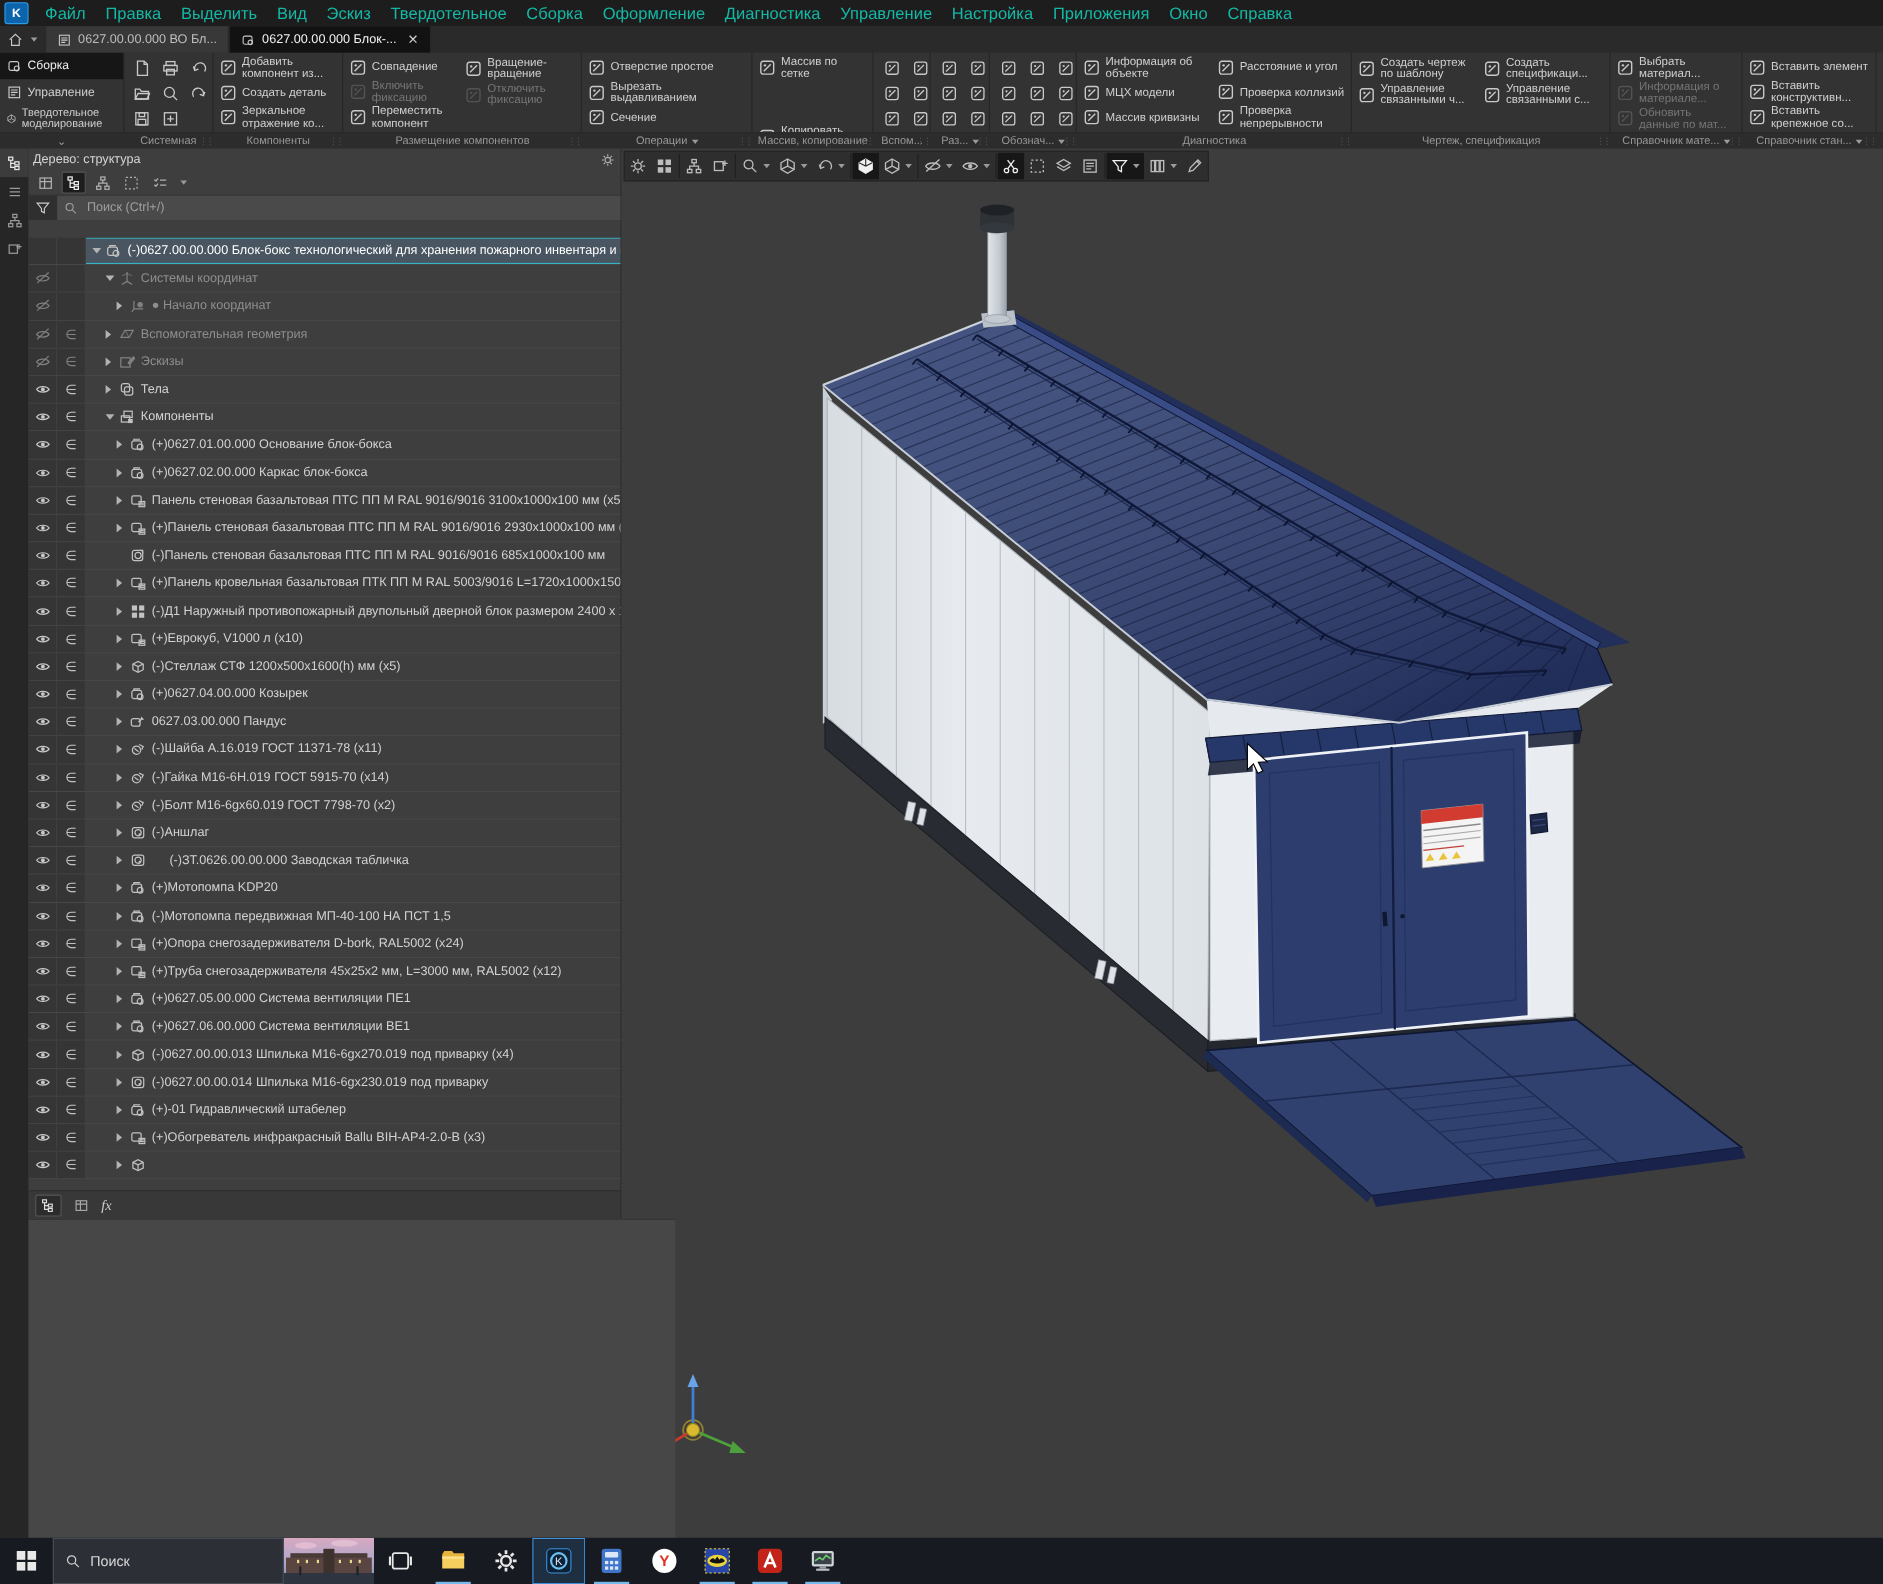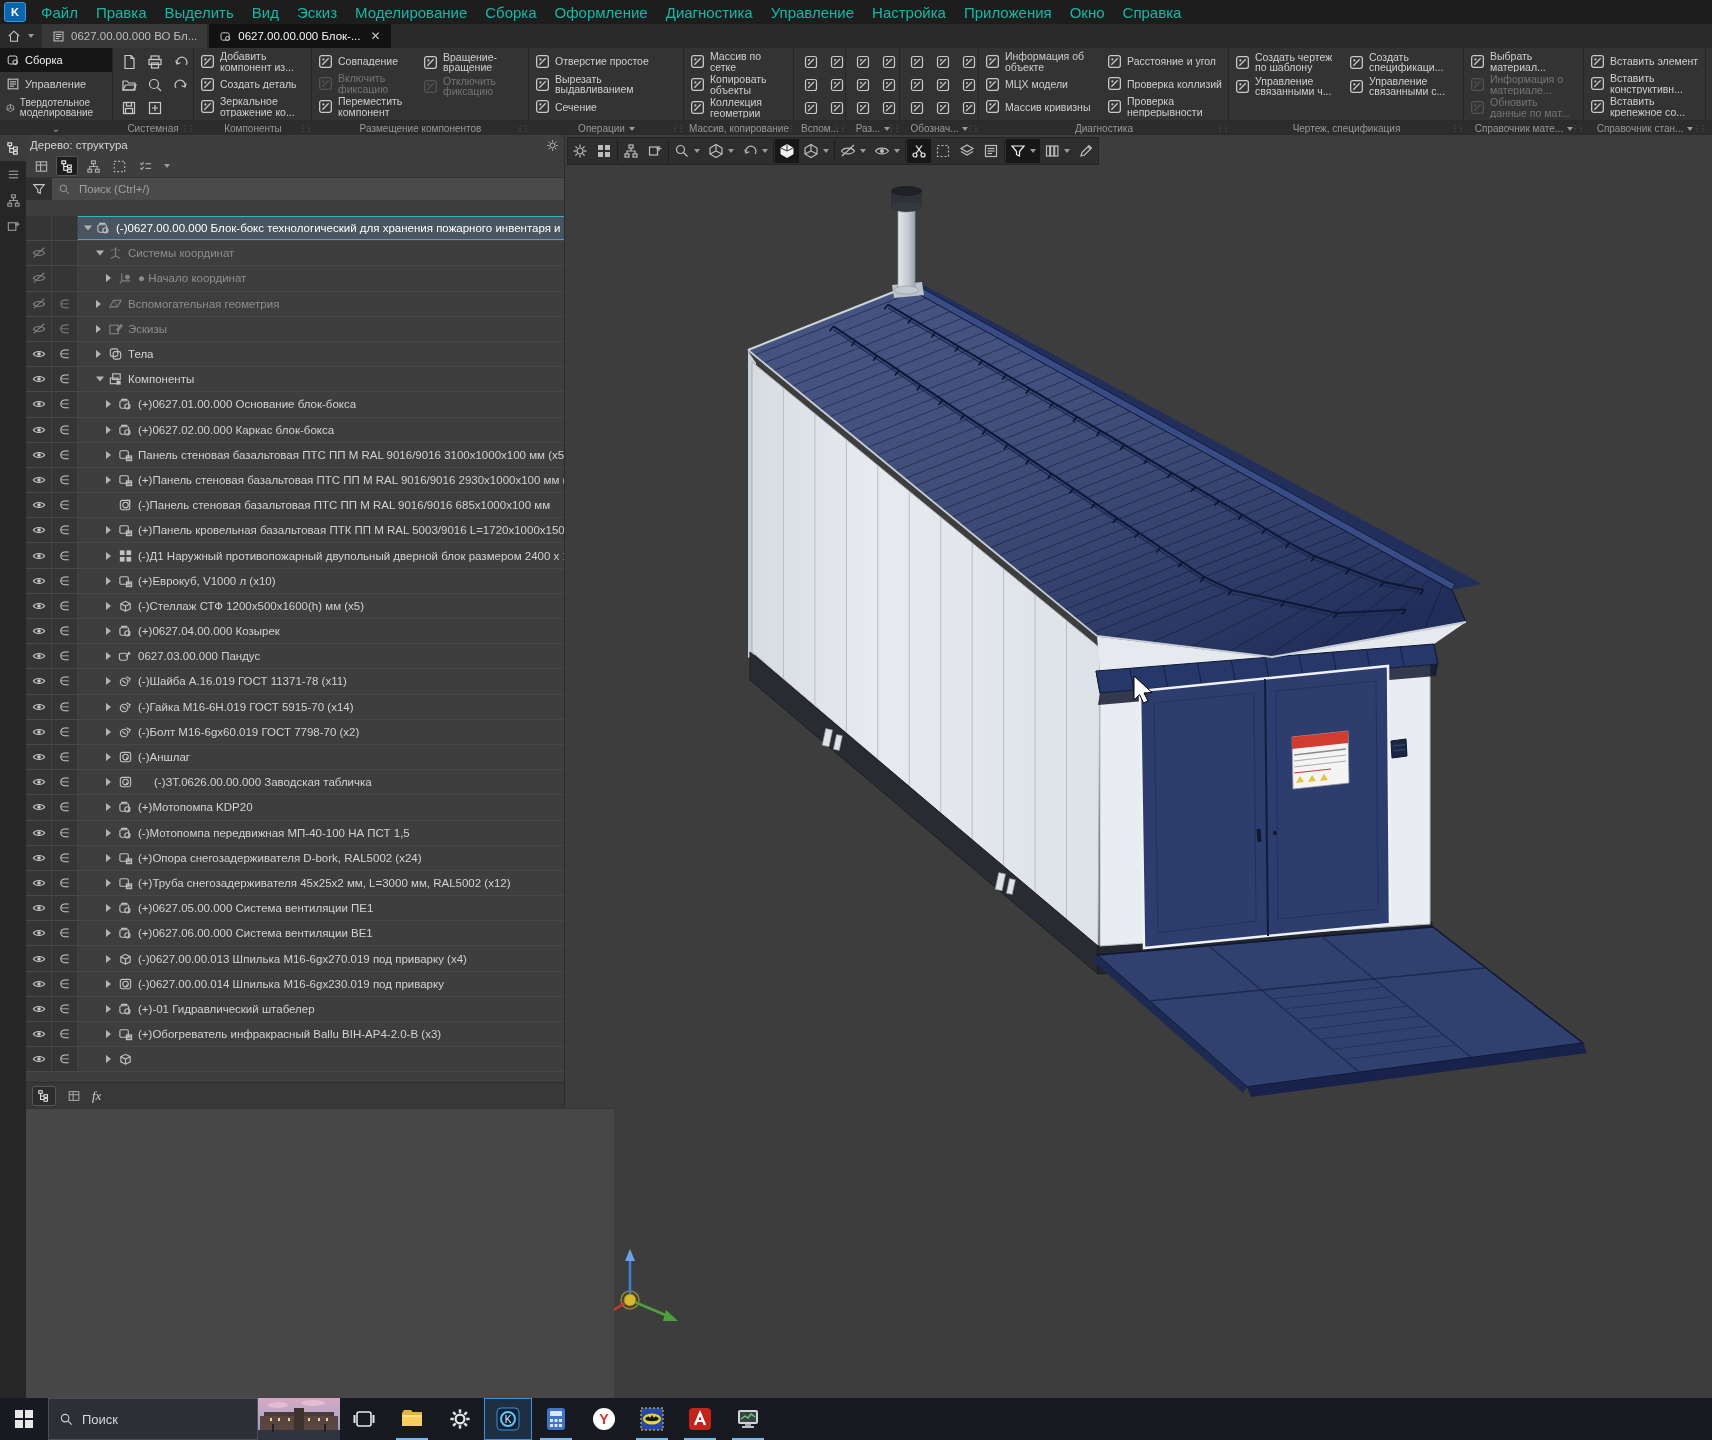--- a/index.html
+++ b/index.html
@@ -93,21 +93,21 @@
 <div id="root">
   <div id="menubar" class="abs">
     <div id="applogo">
         <span>K</span>
       </div>
   <span class="menu-item">Файл</span>
       <span class="menu-item">Правка</span>
       <span class="menu-item">Выделить</span>
       <span class="menu-item">Вид</span>
       <span class="menu-item">Эскиз</span>
-      <span class="menu-item">Моделирование</span>
+      <span class="menu-item">Твердотельное</span>
       <span class="menu-item">Сборка</span>
       <span class="menu-item">Оформление</span>
       <span class="menu-item">Диагностика</span>
       <span class="menu-item">Управление</span>
       <span class="menu-item">Настройка</span>
       <span class="menu-item">Приложения</span>
       <span class="menu-item">Окно</span>
       <span class="menu-item">Справка</span>
     </div>
   <div id="tabbar" class="abs">
@@ -338,21 +338,21 @@
                   <rect x="2.5" y="2.5" width="11" height="11" rx="2" stroke="#c9c9c9" stroke-width="1.2" fill="none"></rect>
                   <line x1="5" y1="11" x2="11" y2="5" stroke="#c9c9c9" stroke-width="1.2" fill="none"></line>
                   <circle cx="6" cy="6" r="1" fill="#c9c9c9"></circle>
                 </svg>
               </span>
               <span style="white-space:nowrap;overflow:hidden;max-height:21px;">Сечение</span>
             </div>
           </div>
         </div>
         <div class="rgroup" style="width: 110px;">
-          <div class="rcol" style="width: 104px;">
+          <div class="rcol" style="width: 104px; gap: 40px;">
             <div class="rbtn">
               <span>
                 <svg width="17" height="17" viewBox="0 0 16 16">
                   <rect x="2.5" y="2.5" width="11" height="11" rx="2" stroke="#c9c9c9" stroke-width="1.2" fill="none"></rect>
                   <line x1="5" y1="11" x2="11" y2="5" stroke="#c9c9c9" stroke-width="1.2" fill="none"></line>
                   <circle cx="6" cy="6" r="1" fill="#c9c9c9"></circle>
                 </svg>
               </span>
               <span style="white-space:normal;overflow:hidden;max-height:21px;">Массив по сетке</span>
             </div>

